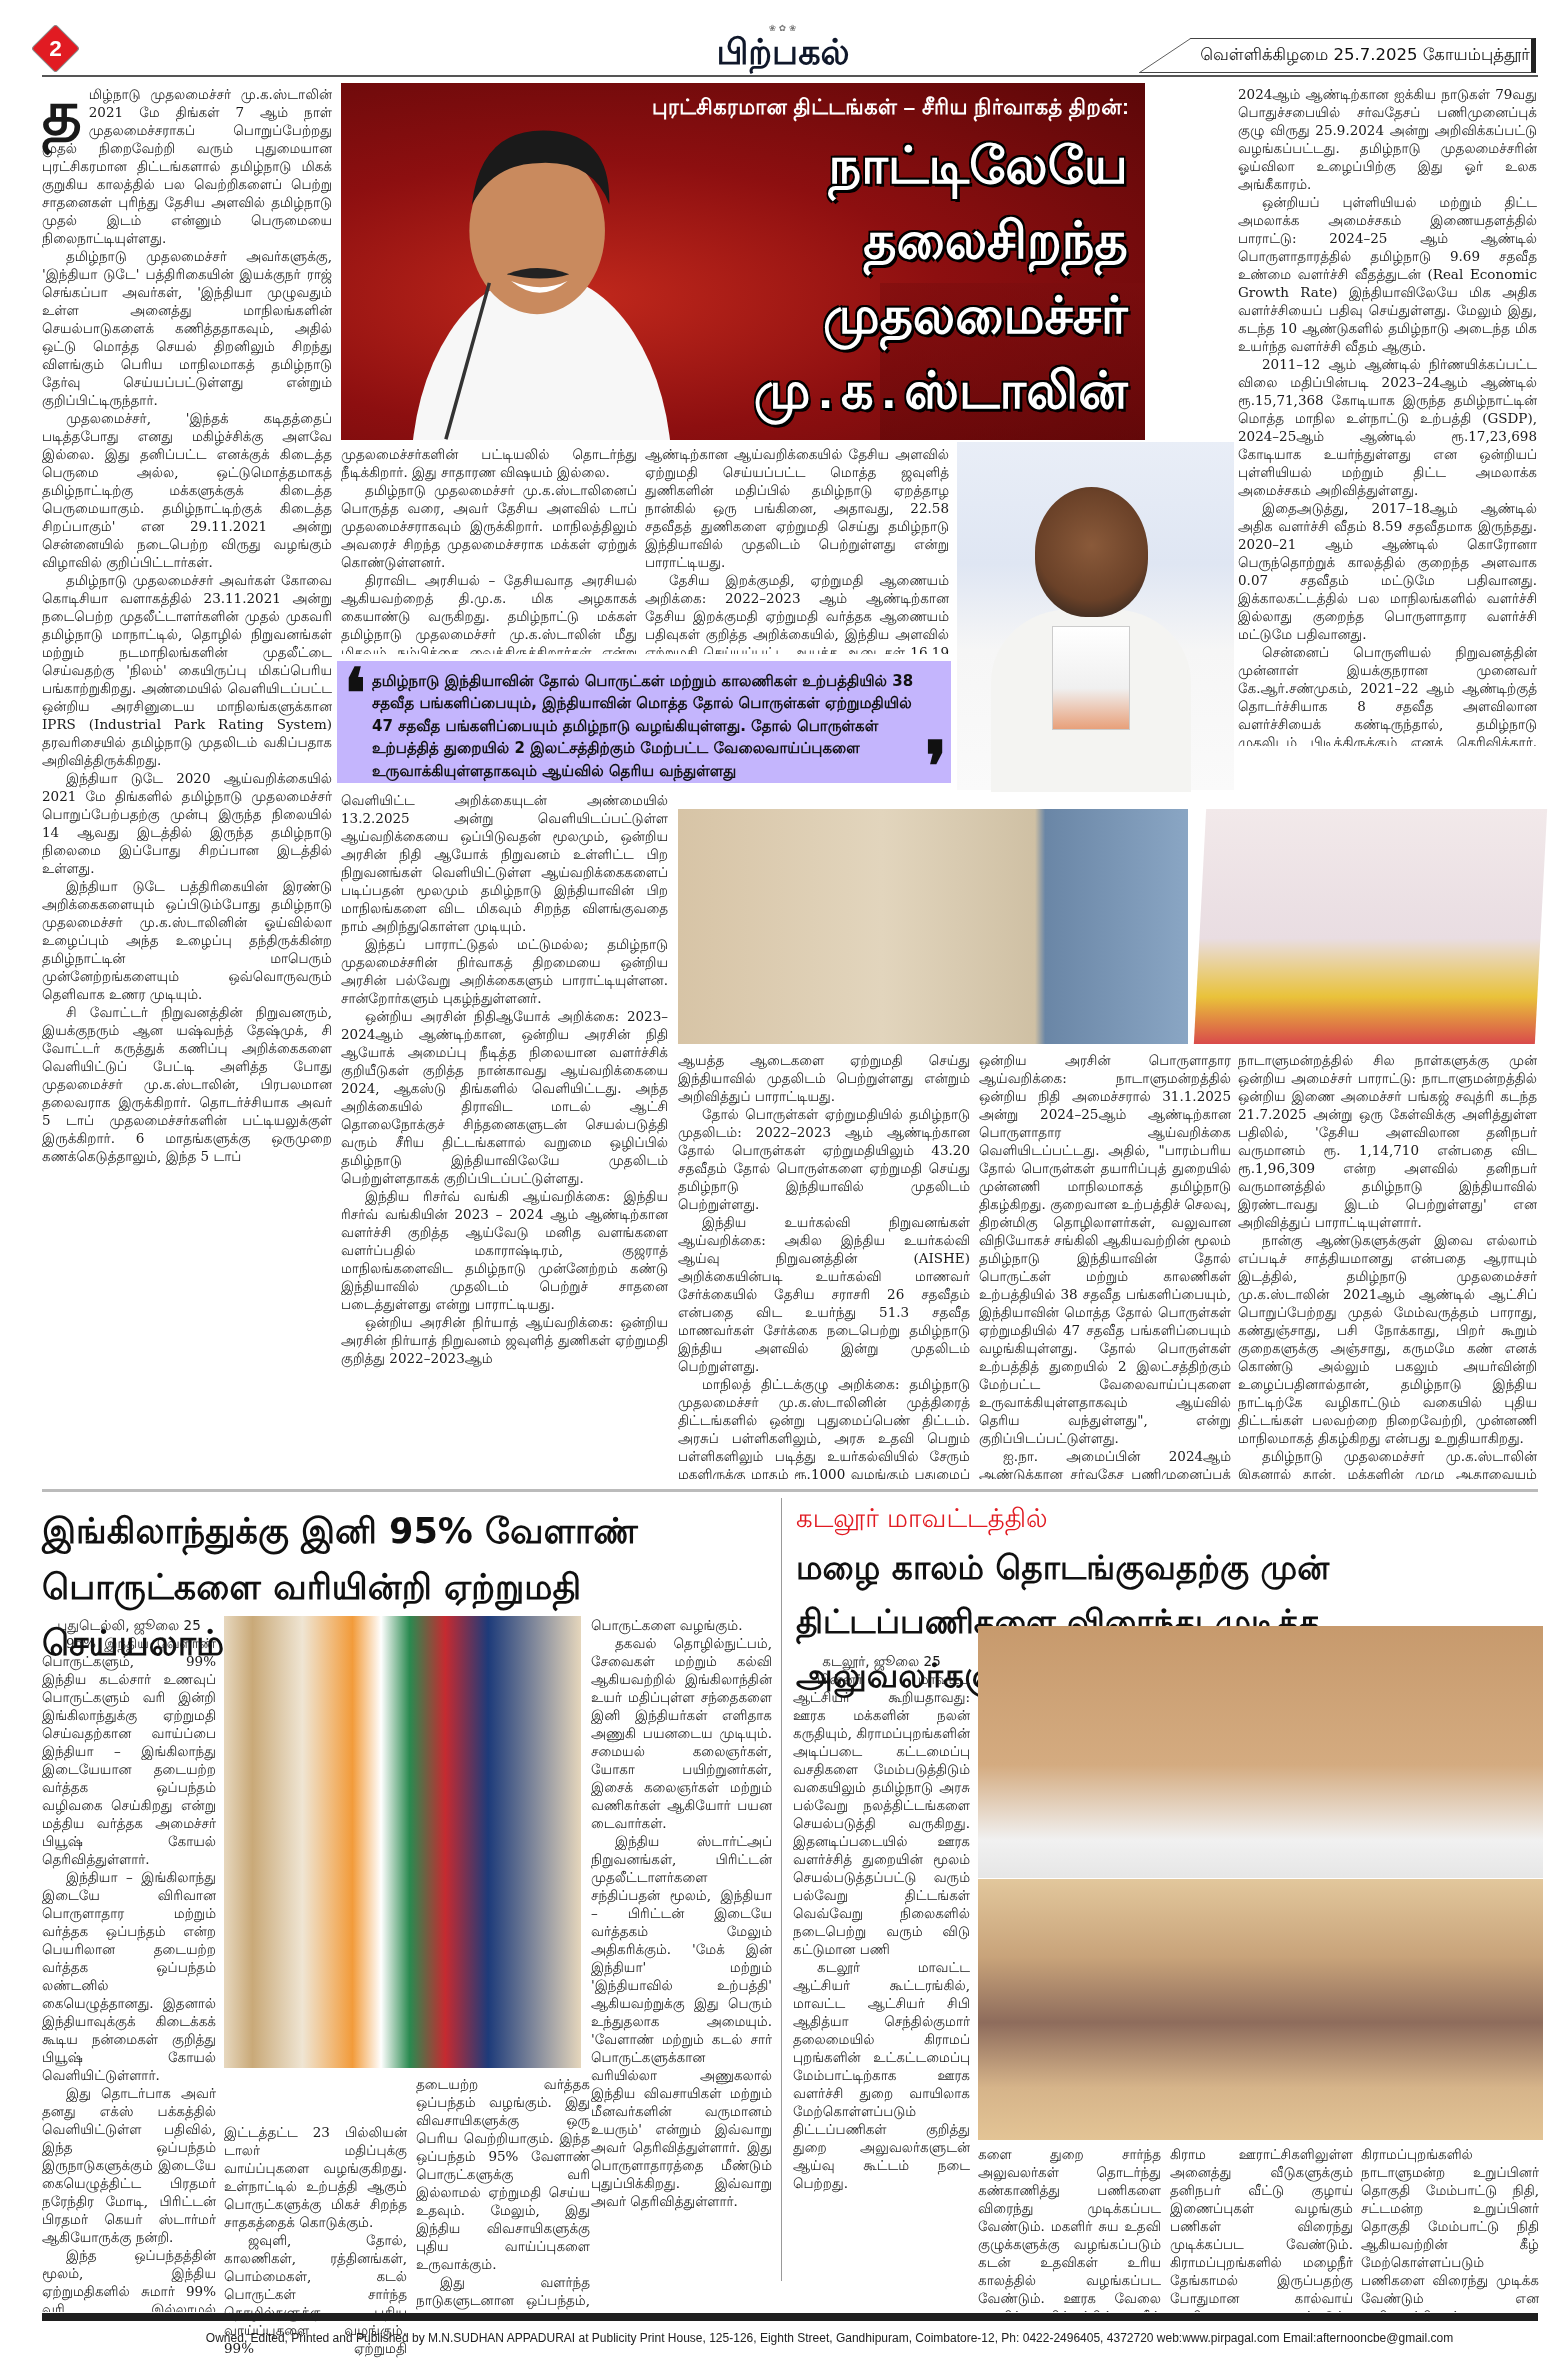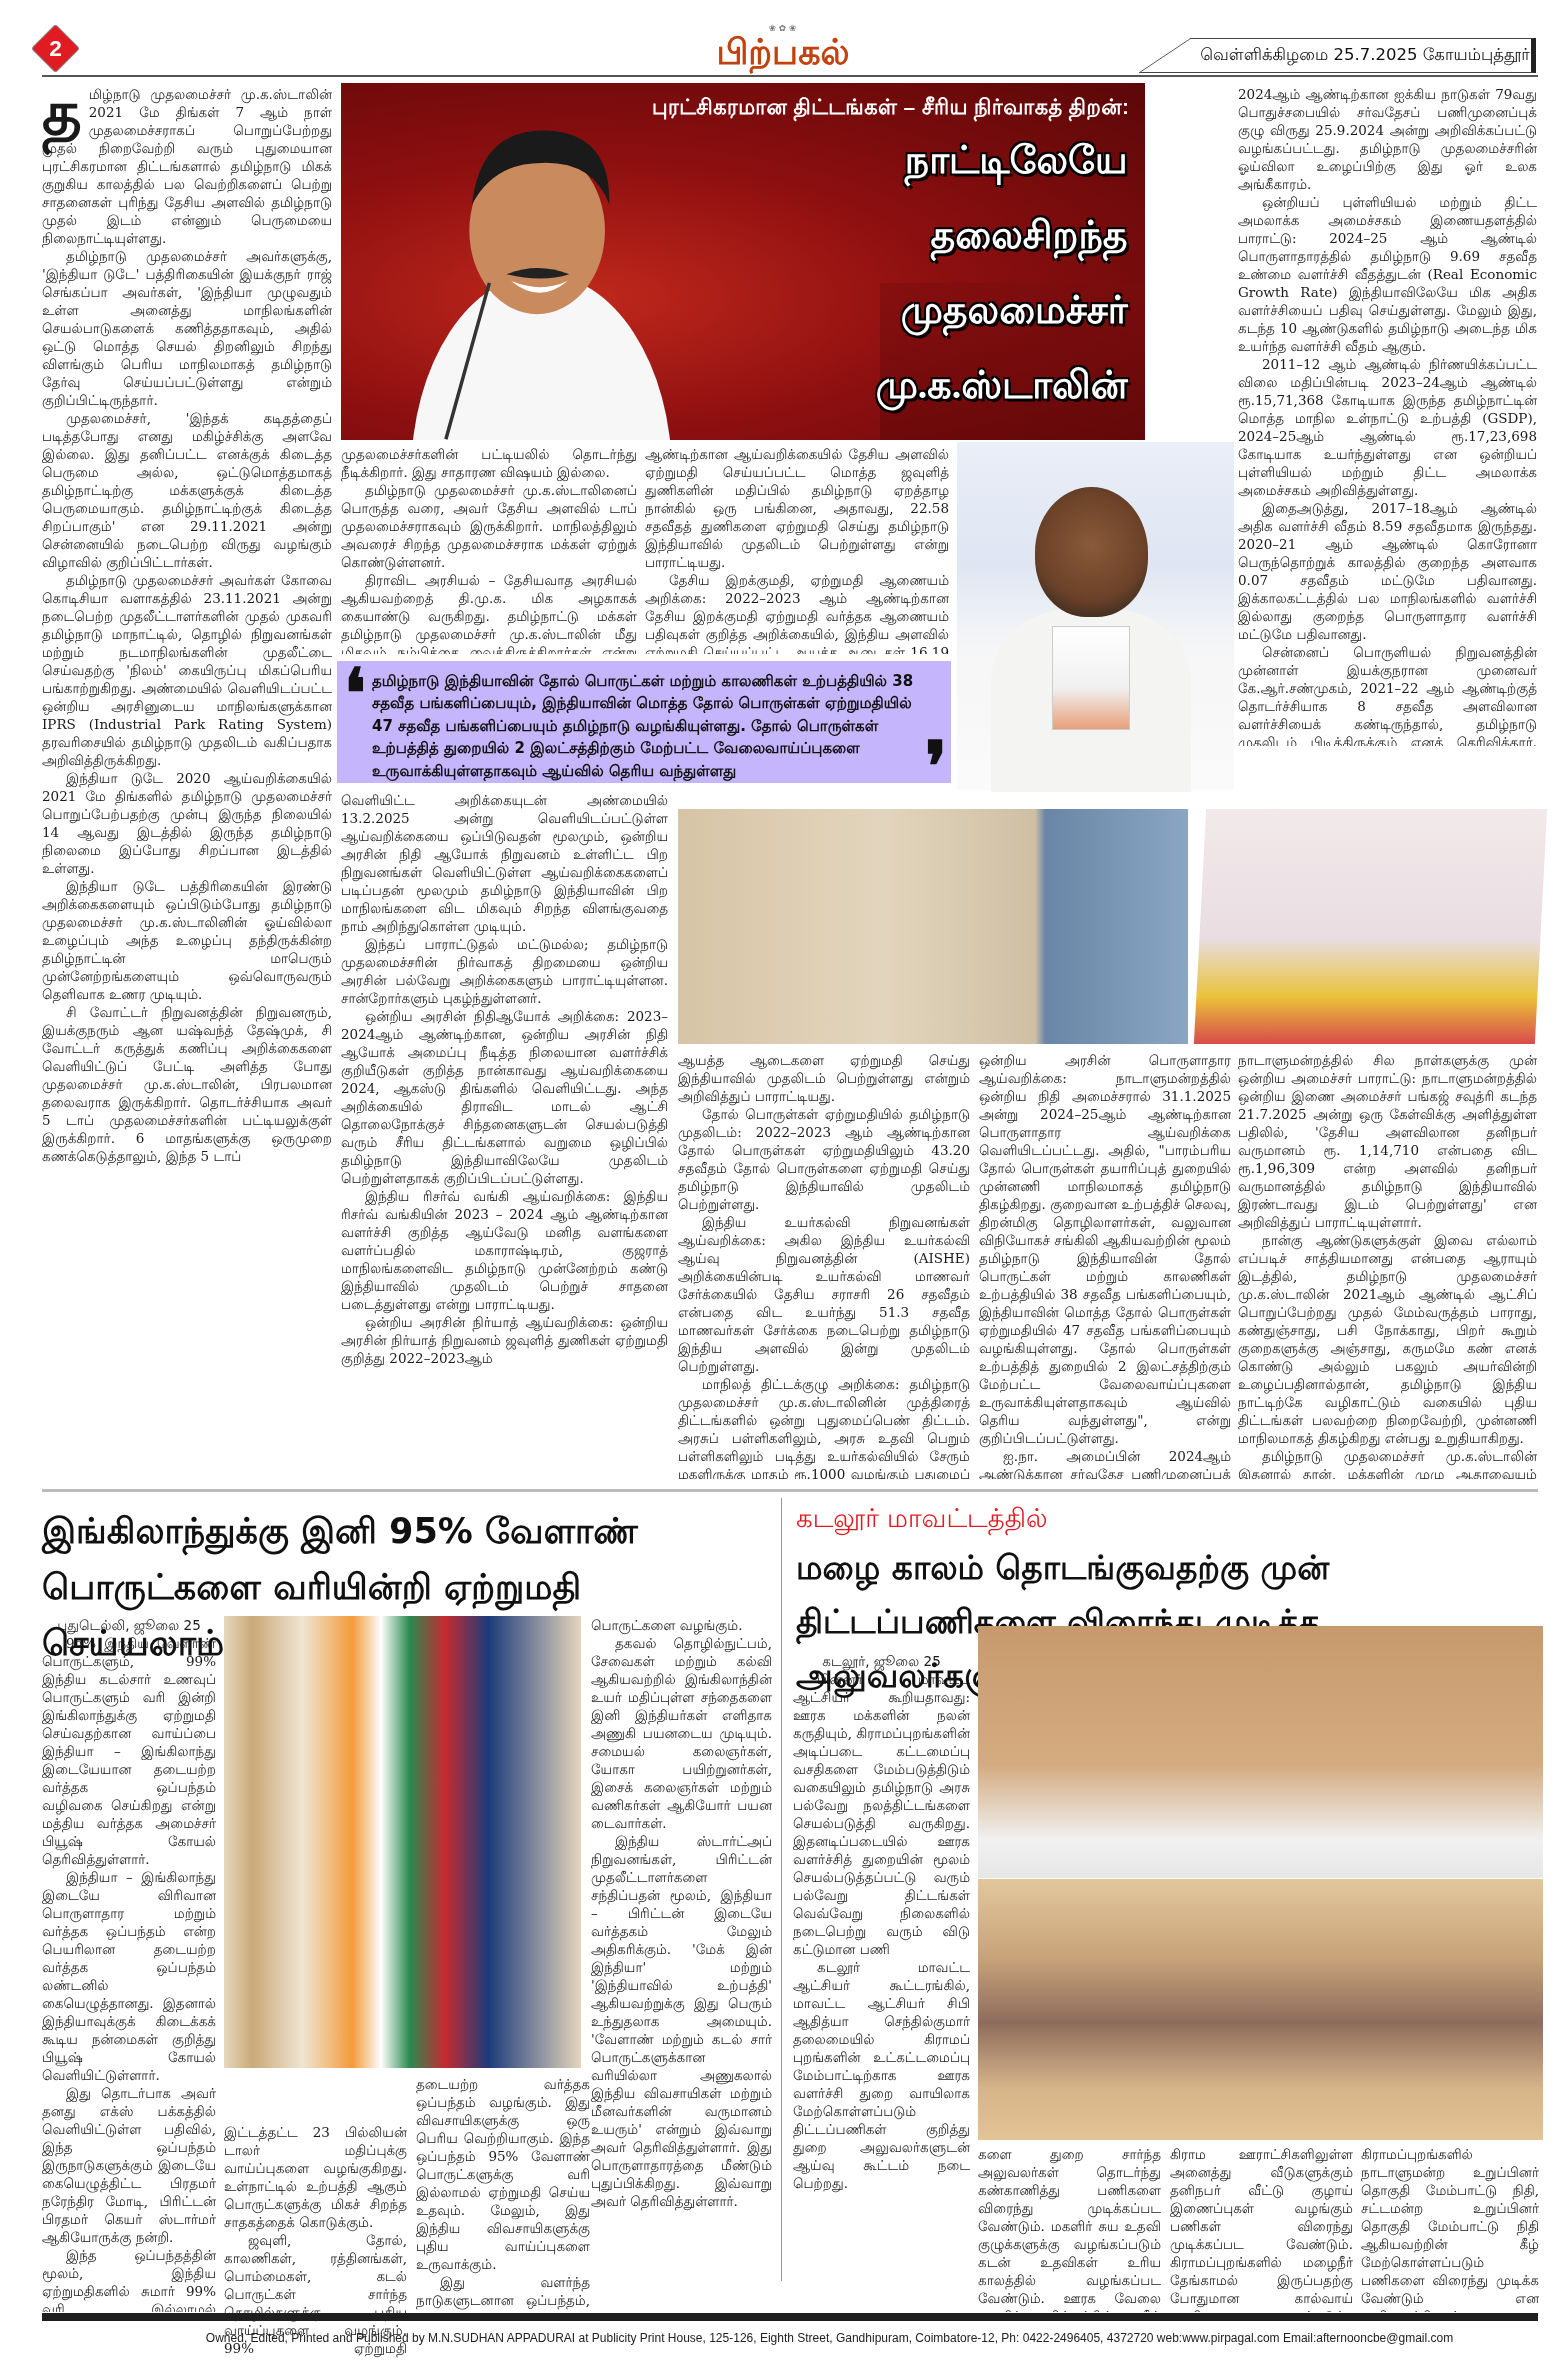--- a/index.html
+++ b/index.html
@@ -1,39 +1,39 @@
 <!DOCTYPE html>
 <html style="font-size:14px"><head>
 <meta charset="utf-8">
 <style>
   * { box-sizing: border-box; margin: 0; padding: 0; }
   body { width: 1565px; height: 2366px; background: #ffffff; font-family: "DejaVu Serif", serif; color: #1a1a1a; position: relative; overflow: hidden; }
   .abs { position: absolute; }
   
   .page-num { left: 38px; top: 31px; width: 35px; height: 35px; transform: rotate(45deg); background: #e11b22; border: 1.7px solid #888; border-radius: 3.5px; }
   .page-num span { display: block; transform: rotate(-45deg); color: #fff; font-family: "Liberation Sans", sans-serif; font-weight: bold; font-size: 22.6px; text-align: center; line-height: 33px; }
-  .logo { left: 696px; top: 35px; width: 174px; text-align: center; color: #c2410c; font-family: "DejaVu Sans", sans-serif; font-weight: bold; font-size: 35px; line-height: 35px; }
+  .logo { left: 696px; top: 35px; width: 174px; text-align: center; color: #0f172a; font-family: "DejaVu Sans", sans-serif; font-weight: bold; font-size: 35px; line-height: 35px; }
   .logo-emblem { left: 765px; top: 22.6px; width: 35px; height: 10.4px; color: #777; font-size: 8.7px; text-align: center; }
   .dateline-box { left: 1139px; top: 38px; width: 397px; height: 35px; border-top: 0.9px solid #444; border-bottom: 0.9px solid #444; border-right: 5.2px solid #222; clip-path: polygon(52px 0, 100% 0, 100% 100%, 0 100%); background: #fff; }
   .dateline-box::before { content: ""; position: absolute; left: 0; top: 0; width: 0.9px; height: 100%; }
   .dateline-text { right: 35px; top: 45px; font-family: "DejaVu Sans", sans-serif; font-size: 16.5px; color: #111; }
   .rule-top { left: 42px; top: 75px; width: 1496px; height: 1.7px; background: #555; }
 
   
   .col { font-size: 13.5px; line-height: 18px; text-align: justify; overflow: hidden; }
   .col p { text-indent: 24px; margin-bottom: 0; }
   .dropcap { float: left; font-family: "DejaVu Sans", sans-serif; font-weight: bold; font-size: 61px; line-height: 52px; margin: 1.7px 7px 0 0; }
   .no-indent { text-indent: 0 !important; }
 
   
   .hero { left: 341px; top: 83px; width: 804px; height: 357px; background: radial-gradient(ellipse at 30% 60%, #c0281c 0%, #8d0f10 45%, #5b0708 100%); overflow: hidden; padding-left: 12px; }
   .hero-building { left: 539px; top: 200px; width: 557px; height: 174px; background: linear-gradient(#7a0d0e,#5a0607); opacity: .55; }
   .hero-person { left: 70px; top: 26px; width: 261px; height: 339px; }
   .hero-kicker { right: 15.7px; top: 12px; color: #fff; font-family: "Liberation Sans", sans-serif; font-weight: bold; font-size: 21px; letter-spacing: 0.4px; }
-  .hero-title { right: 17.4px; top: 40px; width: 539px; text-align: right; color: #fff; font-family: Liberation Serif, serif; font-weight: bold; font-size: 38px; line-height: 75px; text-shadow: 2.6px 2.6px 0 #000, -1.7px -1.7px 0 #000, 1.7px -1.7px 0 #000, -1.7px 1.7px 0 #000; }
+  .hero-title { right: 17.4px; top: 49px; width: 539px; text-align: right; color: #fff; font-family: Liberation Mono, monospace; font-weight: bold; font-size: 51px; line-height: 75px; text-shadow: 2.6px 2.6px 0 #000, -1.7px -1.7px 0 #000, 1.7px -1.7px 0 #000, -1.7px 1.7px 0 #000; }
 
   
   .quote { left: 337px; top: 661px; width: 614px; height: 122px; background: #c4b5fd; padding: 8.7px 35px 8.7px 35px; font-family: "DejaVu Sans", sans-serif; font-weight: bold; font-size: 15px; line-height: 22.6px; color: #111; }
   .quote-open { left: 344px; top: 663px; font-size: 68px; font-family: "DejaVu Serif", serif; font-weight: bold; line-height: 61px; color: #111; }
   .quote-close { left: 925px; top: 736px; font-size: 68px; font-family: "DejaVu Serif", serif; font-weight: bold; line-height: 61px; color: #111; }
 
   
   .photo { overflow: hidden; }
   .ph-stalin-book { left: 957px; top: 442px; width: 277px; height: 348px; background: linear-gradient(#e9eef7 0%, #dfe6f3 35%, #f6f6f6 60%, #fafafa 100%); }
   .ph-face { left: 1035px; top: 487px; width: 113px; height: 130px; border-radius: 50% 50% 45% 45%; background: radial-gradient(circle at 50% 45%, #8a5a3a 0%, #6a4128 60%, #1c1c1c 100%); }

